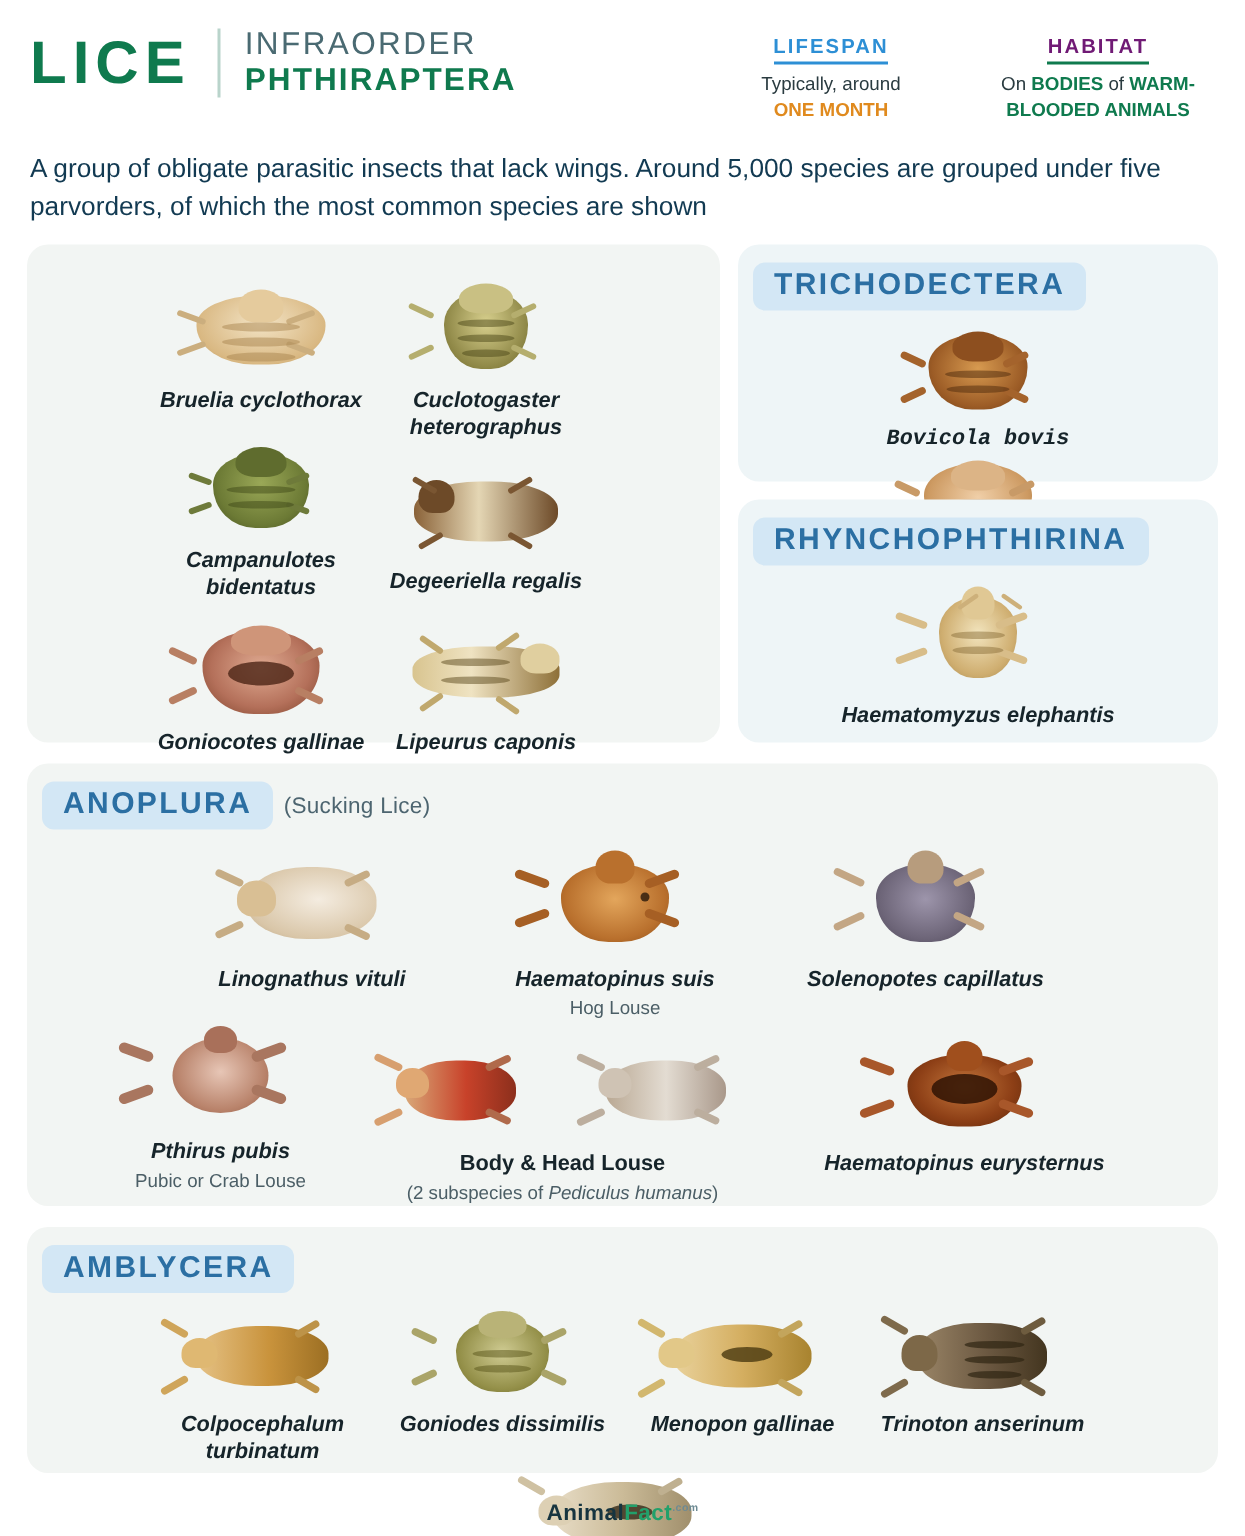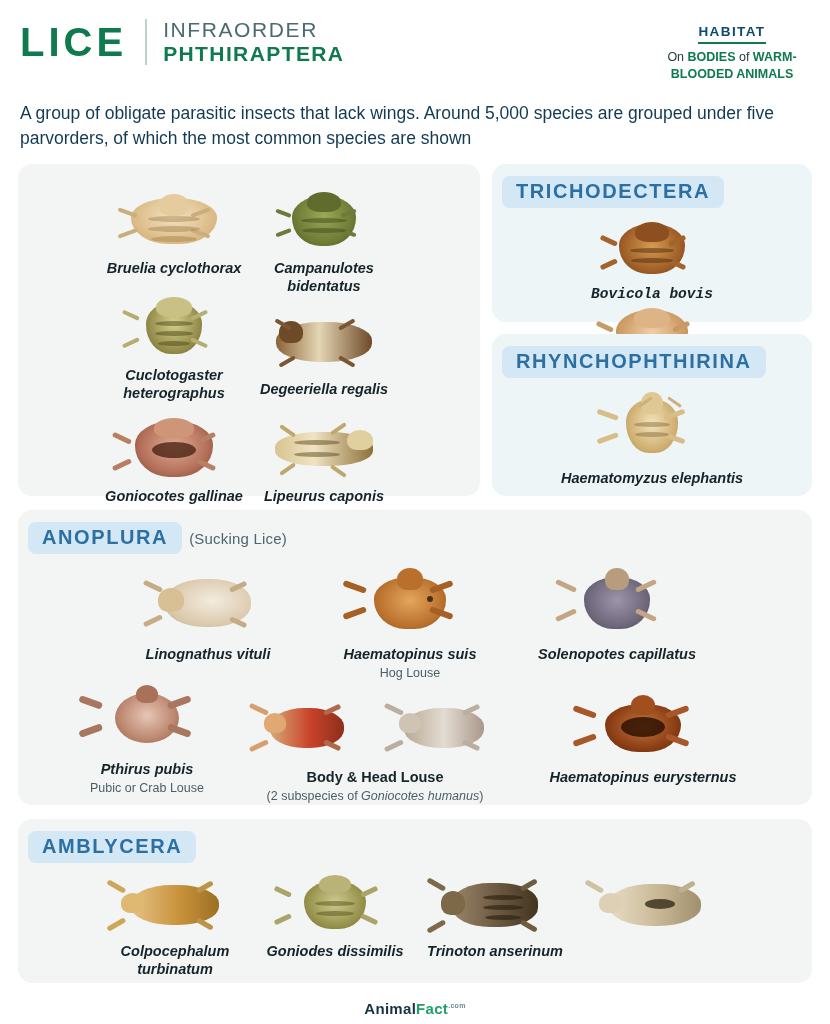--- a/index.html
+++ b/index.html
@@ -47,21 +47,21 @@
   .fact { text-align: center; width: 160px; }
   .fact-head {
     font-size: 13.5px;
     letter-spacing: 1.4px;
     font-weight: bold;
     color: #2d8fd5;
     padding-bottom: 3px;
     border-bottom: 2px solid #2d8fd5;
     display: inline-block;
   }
-  .fact.habitat .fact-head { color: #0c4a6e; border-bottom-color: #0f7a4e; }
+  .fact.habitat .fact-head { color: #701a75; border-bottom-color: #0f7a4e; }
   .fact-body { font-size: 12.5px; line-height: 1.35; margin-top: 5px; color: #2a3b40; }
   .hl-orange { color: #e08a1e; font-weight: bold; }
   .hl-green { color: #0f7a4e; font-weight: bold; }
 
   .intro {
     margin: 18px 8px 0 8px;
     font-size: 17.5px;
     line-height: 1.42;
     color: #123a52;
   }
@@ -167,20 +167,27 @@
     <div class="title-block">
       <div class="lice-title">LICE</div>
       <div class="title-divider"></div>
       <div class="subtitle-block">
         <div class="sub-line1">INFRAORDER</div>
         <div class="sub-line2">PHTHIRAPTERA</div>
       </div>
     </div>
 
     <div class="facts">
+      <div class="fact lifespan">
+        <div class="fact-head">LIFESPAN</div>
+        <div class="fact-body">
+          <span>Typically, around</span><br>
+          <span class="hl-orange">ONE MONTH</span>
+        </div>
+      </div>
       <div class="fact habitat">
         <div class="fact-head">HABITAT</div>
         <div class="fact-body">
           <span>On </span><span class="hl-green">BODIES</span><span> of </span><span class="hl-green">WARM-</span><br>
           <span class="hl-green">BLOODED ANIMALS</span>
         </div>
       </div>
     </div>
   </div>
 
@@ -199,44 +206,44 @@
             <div class="leg" style="right:22px;top:26px;width:20px;height:4px;background:#cbae7e;transform:rotate(-20deg);"></div>
             <div class="leg" style="right:22px;top:40px;width:20px;height:4px;background:#cbae7e;transform:rotate(20deg);"></div>
             <div class="seg" style="top:28px;width:52px;height:6px;background:#a9854f;"></div>
             <div class="seg" style="top:38px;width:52px;height:6px;background:#a9854f;"></div>
             <div class="seg" style="top:48px;width:46px;height:6px;background:#a9854f;"></div>
           </div>
           <div class="cap">Bruelia cyclothorax</div>
         </div>
         <div class="item" style="width:150px;">
           <div class="bug" style="width:118px;height:66px;">
-            <div class="body" style="width:64px;height:50px;background:radial-gradient(ellipse at 50% 40%, #9aa857, #6c7a35 65%, #464f20);"></div>
-            <div class="head" style="top:4px;width:34px;height:20px;background:#5f6c2e;"></div>
-            <div class="leg" style="left:26px;top:26px;width:16px;height:4px;background:#6e7a3a;transform:rotate(200deg);"></div>
-            <div class="leg" style="left:26px;top:40px;width:16px;height:4px;background:#6e7a3a;transform:rotate(160deg);"></div>
-            <div class="leg" style="right:26px;top:26px;width:16px;height:4px;background:#6e7a3a;transform:rotate(-20deg);"></div>
-            <div class="leg" style="right:26px;top:40px;width:16px;height:4px;background:#6e7a3a;transform:rotate(20deg);"></div>
-            <div class="seg" style="top:30px;width:46px;height:5px;background:#3f4a18;"></div>
-            <div class="seg" style="top:40px;width:44px;height:5px;background:#3f4a18;"></div>
-          </div>
-          <div class="cap">Campanulotes bidentatus</div>
-        </div>
-        <div class="item" style="width:150px;">
-          <div class="bug" style="width:118px;height:66px;">
             <div class="body" style="width:56px;height:52px;background:radial-gradient(ellipse at 50% 40%, #d7cf8d, #8d8645 70%, #5e5a26);"></div>
             <div class="head" style="top:2px;width:36px;height:20px;background:#c9c083;"></div>
             <div class="leg" style="left:24px;top:22px;width:18px;height:4px;background:#b5ae6e;transform:rotate(205deg);"></div>
             <div class="leg" style="left:24px;top:42px;width:18px;height:4px;background:#b5ae6e;transform:rotate(155deg);"></div>
             <div class="leg" style="right:24px;top:22px;width:18px;height:4px;background:#b5ae6e;transform:rotate(-25deg);"></div>
             <div class="leg" style="right:24px;top:42px;width:18px;height:4px;background:#b5ae6e;transform:rotate(25deg);"></div>
             <div class="seg" style="top:26px;width:38px;height:5px;background:#4b4718;"></div>
             <div class="seg" style="top:36px;width:38px;height:5px;background:#4b4718;"></div>
             <div class="seg" style="top:46px;width:32px;height:5px;background:#4b4718;"></div>
           </div>
           <div class="cap">Cuclotogaster heterographus</div>
+        </div>
+        <div class="item" style="width:150px;">
+          <div class="bug" style="width:118px;height:66px;">
+            <div class="body" style="width:64px;height:50px;background:radial-gradient(ellipse at 50% 40%, #9aa857, #6c7a35 65%, #464f20);"></div>
+            <div class="head" style="top:4px;width:34px;height:20px;background:#5f6c2e;"></div>
+            <div class="leg" style="left:26px;top:26px;width:16px;height:4px;background:#6e7a3a;transform:rotate(200deg);"></div>
+            <div class="leg" style="left:26px;top:40px;width:16px;height:4px;background:#6e7a3a;transform:rotate(160deg);"></div>
+            <div class="leg" style="right:26px;top:26px;width:16px;height:4px;background:#6e7a3a;transform:rotate(-20deg);"></div>
+            <div class="leg" style="right:26px;top:40px;width:16px;height:4px;background:#6e7a3a;transform:rotate(20deg);"></div>
+            <div class="seg" style="top:30px;width:46px;height:5px;background:#3f4a18;"></div>
+            <div class="seg" style="top:40px;width:44px;height:5px;background:#3f4a18;"></div>
+          </div>
+          <div class="cap">Campanulotes bidentatus</div>
         </div>
 
         <div class="item" style="width:150px;margin-top:14px;">
           <div class="bug" style="width:118px;height:66px;">
             <div class="body" style="width:96px;height:40px;background:linear-gradient(90deg,#8a6238,#e4d6b4 45%,#6d4a28);border-radius:46%;"></div>
             <div class="head" style="top:12px;left:14px;width:24px;height:22px;background:#6d4a28;transform:none;"></div>
             <div class="leg" style="left:26px;top:18px;width:18px;height:4px;background:#7a5632;transform:rotate(210deg);"></div>
             <div class="leg" style="left:30px;top:46px;width:18px;height:4px;background:#7a5632;transform:rotate(150deg);"></div>
             <div class="leg" style="right:26px;top:18px;width:18px;height:4px;background:#7a5632;transform:rotate(-30deg);"></div>
             <div class="leg" style="right:26px;top:46px;width:18px;height:4px;background:#7a5632;transform:rotate(30deg);"></div>
@@ -400,21 +407,21 @@
             <div class="bug" style="width:110px;height:70px;">
               <div class="body" style="width:80px;height:40px;background:linear-gradient(90deg,#b9a893,#e3dcd2 50%,#a9988a);border-radius:46%;"></div>
               <div class="head" style="top:20px;left:10px;width:22px;height:20px;background:#cfc3b4;transform:none;"></div>
               <div class="leg" style="left:14px;top:18px;width:20px;height:5px;background:#bcae9e;transform:rotate(205deg);"></div>
               <div class="leg" style="left:14px;top:46px;width:20px;height:5px;background:#bcae9e;transform:rotate(155deg);"></div>
               <div class="leg" style="right:18px;top:18px;width:18px;height:5px;background:#bcae9e;transform:rotate(-25deg);"></div>
               <div class="leg" style="right:18px;top:46px;width:18px;height:5px;background:#bcae9e;transform:rotate(25deg);"></div>
             </div>
           </div>
           <div class="cap upright">Body &amp; Head Louse</div>
-          <div class="subcap">(2 subspecies of <span class="it">Goniocotes humanus</span>)</div>
+          <div class="subcap">(2 subspecies of <span class="it">Pediculus humanus</span>)</div>
         </div>
 
 
         <div class="item" style="width:266px;margin-top:12px;">
           <div class="bug" style="width:130px;height:70px;">
             <div class="body" style="width:76px;height:48px;background:radial-gradient(ellipse at 50% 45%, #c4773c, #8d3f16 60%, #5c2609);"></div>
             <div class="seg" style="top:24px;width:44px;height:20px;background:#2f1304;opacity:.85;border-radius:50%;"></div>
             <div class="head" style="top:2px;width:24px;height:20px;background:#a04f1d;"></div>
             <div class="leg" style="left:18px;top:20px;width:24px;height:6px;background:#a8572a;transform:rotate(200deg);"></div>
             <div class="leg" style="left:18px;top:40px;width:24px;height:6px;background:#a8572a;transform:rotate(160deg);"></div>
@@ -450,20 +457,32 @@
             <div class="leg" style="left:22px;top:40px;width:18px;height:5px;background:#aaa468;transform:rotate(155deg);"></div>
             <div class="leg" style="right:22px;top:20px;width:18px;height:5px;background:#aaa468;transform:rotate(-25deg);"></div>
             <div class="leg" style="right:22px;top:40px;width:18px;height:5px;background:#aaa468;transform:rotate(25deg);"></div>
             <div class="seg" style="top:28px;width:40px;height:5px;background:#585417;"></div>
             <div class="seg" style="top:38px;width:38px;height:5px;background:#585417;"></div>
           </div>
           <div class="cap">Goniodes dissimilis</div>
         </div>
         <div class="item" style="width:160px;">
           <div class="bug" style="width:132px;height:64px;">
+            <div class="body" style="width:92px;height:42px;background:linear-gradient(90deg,#e9d29c,#d4ae60 50%,#a8832f);border-radius:46%;"></div>
+            <div class="head" style="top:20px;left:10px;width:24px;height:20px;background:#e2c888;transform:none;"></div>
+            <div class="seg" style="top:26px;left:52%;width:34px;height:10px;background:#4a3a10;opacity:.8;"></div>
+            <div class="leg" style="left:14px;top:16px;width:20px;height:5px;background:#d2b76e;transform:rotate(210deg);"></div>
+            <div class="leg" style="left:14px;top:46px;width:20px;height:5px;background:#d2b76e;transform:rotate(150deg);"></div>
+            <div class="leg" style="right:24px;top:16px;width:18px;height:5px;background:#c3a55c;transform:rotate(-30deg);"></div>
+            <div class="leg" style="right:24px;top:46px;width:18px;height:5px;background:#c3a55c;transform:rotate(30deg);"></div>
+          </div>
+          <div class="cap">Menopon gallinae</div>
+        </div>
+        <div class="item" style="width:160px;">
+          <div class="bug" style="width:132px;height:64px;">
             <div class="body" style="width:86px;height:44px;background:linear-gradient(90deg,#9a8567,#6a5740 55%,#43351f);border-radius:44%;"></div>
             <div class="head" style="top:18px;left:12px;width:24px;height:24px;background:#7d6848;transform:none;"></div>
             <div class="seg" style="top:22px;left:56%;width:40px;height:5px;background:#2f2513;opacity:.7;"></div>
             <div class="seg" style="top:32px;left:56%;width:40px;height:5px;background:#2f2513;opacity:.7;"></div>
             <div class="seg" style="top:42px;left:56%;width:36px;height:5px;background:#2f2513;opacity:.7;"></div>
             <div class="leg" style="left:16px;top:14px;width:20px;height:5px;background:#7e6a4b;transform:rotate(210deg);"></div>
             <div class="leg" style="left:16px;top:46px;width:20px;height:5px;background:#7e6a4b;transform:rotate(150deg);"></div>
             <div class="leg" style="right:22px;top:14px;width:18px;height:5px;background:#6e5c3f;transform:rotate(-30deg);"></div>
             <div class="leg" style="right:22px;top:46px;width:18px;height:5px;background:#6e5c3f;transform:rotate(30deg);"></div>
           </div>

